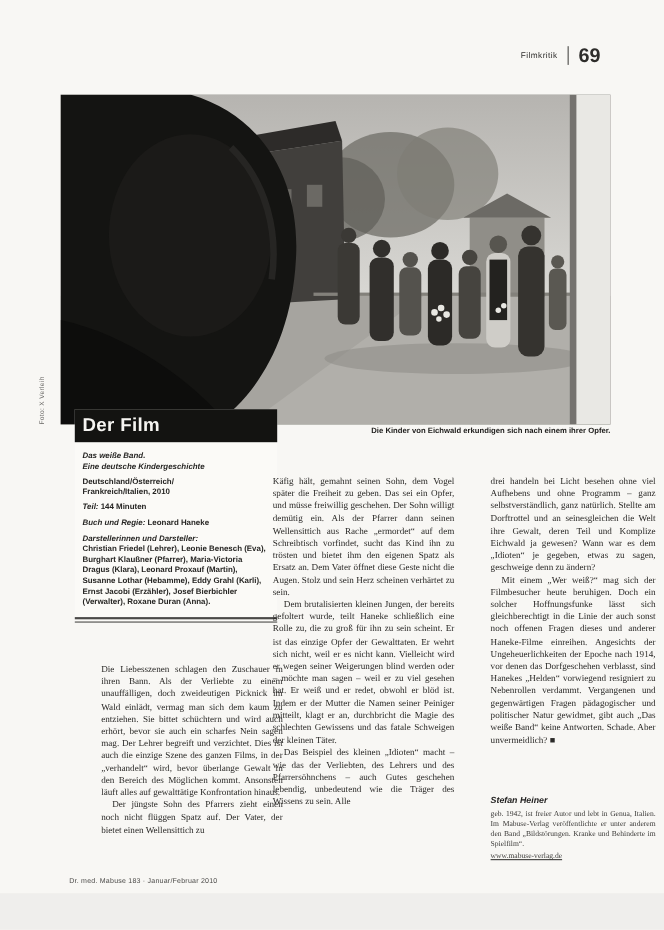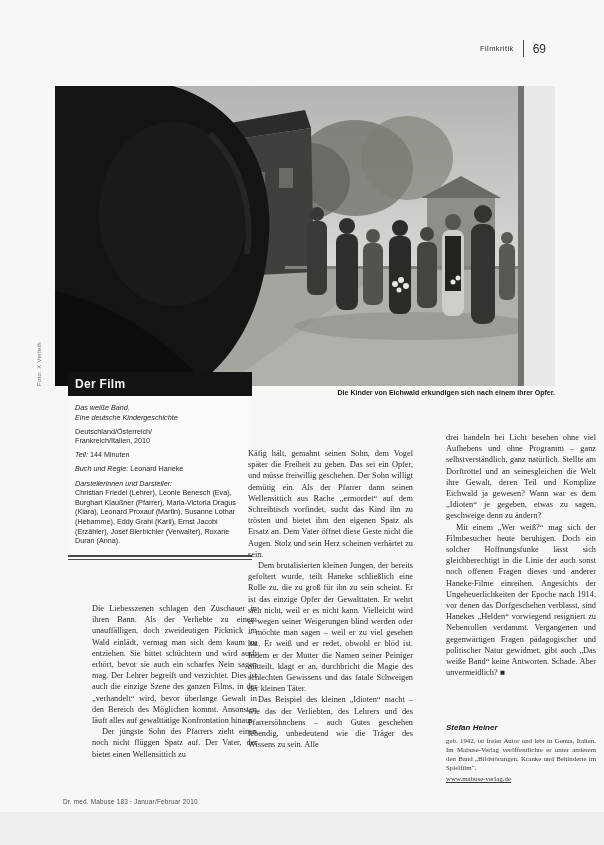--- a/index.html
+++ b/index.html
@@ -4,54 +4,54 @@
 <style>
   html,body{margin:0;padding:0;width:604px;height:845px;overflow:hidden;
     background:#efeeec;font-family:"Liberation Serif",serif;}
   .page{position:absolute;left:0;top:0;width:604px;height:812px;background:#f8f7f4;}
 
   
   .header{position:absolute;top:40px;right:58px;display:flex;align-items:center;
     font-family:"Liberation Sans",sans-serif;color:#2e2d2b;}
   .section-label{font-size:7.5px;letter-spacing:.4px;}
   .hdiv{display:inline-block;width:1px;height:17px;background:#4a4947;margin:0 9px;}
-  .page-number{font-size:12px;font-weight:normal;}
+  .page-number{font-size:18px;font-weight:bold;}
 
   
   .photo-credit{position:absolute;left:36px;top:300px;height:86px;
     writing-mode:vertical-rl;transform:rotate(180deg);
     font-family:"Liberation Sans",sans-serif;font-size:6px;color:#6a6966;letter-spacing:.3px;}
 
   
   .photo{position:absolute;left:55px;top:86px;width:500px;height:300px;overflow:hidden;
     background:#9a9894;}
   .photo svg{display:block;width:100%;height:100%;}
 
   .caption{position:absolute;left:250px;top:389px;width:305px;text-align:right;
     font-family:"Liberation Sans",sans-serif;font-weight:bold;font-size:7px;color:#1d1c1a;}
 
   
   .infobox{position:absolute;left:68px;top:372px;width:184px;background:#fbfaf7;
     font-family:"Liberation Sans",sans-serif;color:#262523;}
-  .infobox-title{background:#131311;color:#f5f4f1;font-weight:bold;font-size:12px;
+  .infobox-title{background:#131311;color:#f5f4f1;font-weight:bold;font-size:17px;
     padding:5px 8px 5px 7px;letter-spacing:.3px;}
   .infobox-body{padding:7px 8px 0 7px;font-size:7.2px;line-height:9.6px;}
-  .infobox-body p{margin:0;}
+  .infobox-body p{margin:0;font-weight:bold;}
   .it{font-style:italic;}
   .mt{margin-top:4.5px !important;}
   .double-rule{margin:9px 0 0 0;border-top:2px solid #4a4947;border-bottom:1px solid #4a4947;
     height:2px;}
 
   
   .col{position:absolute;font-size:8.3px;line-height:11.2px;color:#2b2a28;
     text-align:justify;}
   .col p{margin:0;}
   .col p.indent{text-indent:10px;}
   .col1{left:77px;top:603px;width:165px;margin-left:15px;}
-  .col2{left:248px;top:448px;width:165px;}
+  .col2{left:248px;top:432px;width:165px;}
   .col3{left:446px;top:432px;width:150px;}
 
   
   .author{margin-top:15px;text-align:left;}
   .author-name{font-family:"Liberation Sans",sans-serif;font-weight:bold;font-style:italic;
     font-size:8px;color:#222120;margin-top:44px;}
   .author-bio{margin-top:2px;font-size:6.9px;line-height:9.2px;color:#3a3937;text-align:justify;}
   .author-link{font-size:6.9px;color:#3a3937;text-decoration:underline;margin-top:1px;}
 
   

